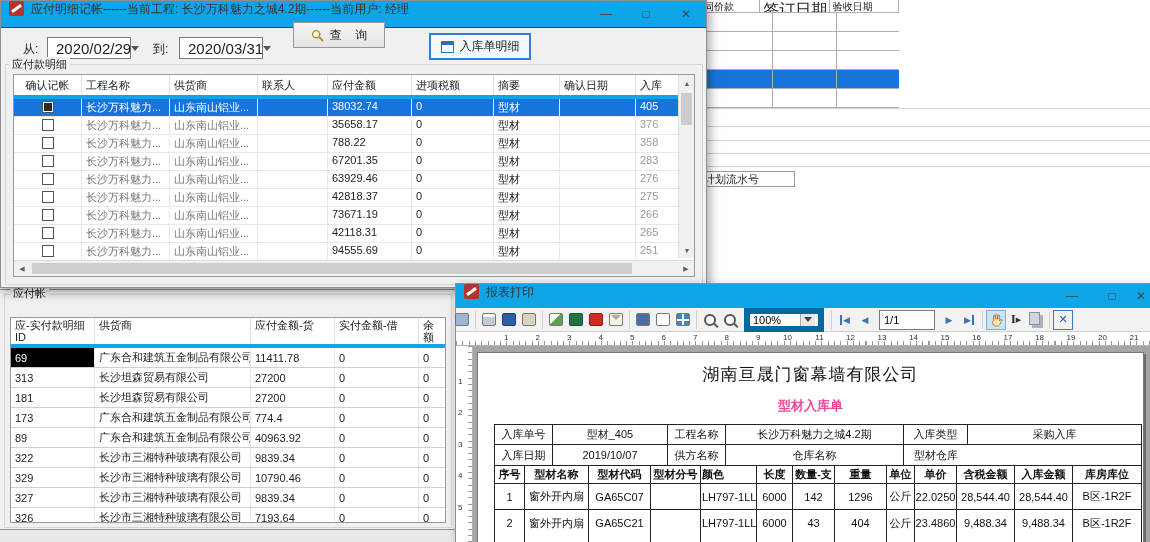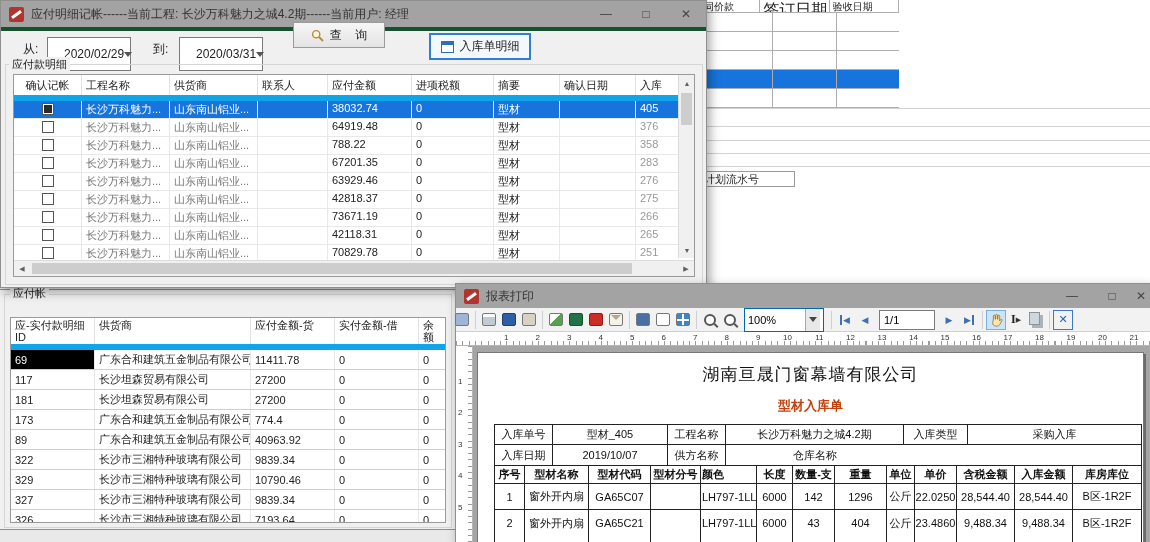--- a/index.html
+++ b/index.html
@@ -3,30 +3,30 @@
 <meta charset="utf-8">
 <style>
   html,body{margin:0;padding:0}
   body{
     width:1150px;height:542px;position:relative;overflow:hidden;
     background:#e9e9e9;
     font-family:"Liberation Sans","DejaVu Sans",sans-serif;
     -webkit-font-smoothing:antialiased;
   }
   .win{position:absolute;background:#f0f0f0;border:1px solid #8f8f8f;box-shadow:3px 4px 10px rgba(0,0,0,.35);box-sizing:border-box}
-  .titlebar{height:26px;background:#a3a3a3;display:flex;align-items:center;border-bottom:4px solid #14532d}
+  .titlebar{height:26px;background:#0ea5e9;display:flex;align-items:flex-start;border-bottom:1px solid #14532d}
   .appicon{width:15px;height:15px;margin:0 7px 0 8px;background:#b2342e;border-radius:2px;position:relative;flex:0 0 auto}
   .appicon::after{content:"";position:absolute;left:2px;top:6px;width:11px;height:3px;background:#fff;transform:rotate(-35deg)}
   .title-text{font-size:12px;color:#333;white-space:nowrap;overflow:hidden}
   .winbtns{margin-left:auto;display:flex;height:100%}
   .winbtn{width:40px;height:100%;display:flex;align-items:center;justify-content:center;font-size:12px;color:#444;cursor:default}
 
   
   .grid{position:absolute;background:#fff;border:1px solid #9a9a9a;box-sizing:border-box;overflow:hidden}
-  .gr-head{display:flex;background:#fff;border-bottom:6px solid #0ea5e9}
+  .gr-head{display:flex;background:#fff;border-bottom:4px solid #0ea5e9}
   .gr-head > div{font-size:11px;color:#222;padding:3px 4px;border-right:1px solid #e2e2e2;box-sizing:border-box;white-space:nowrap;overflow:hidden}
   .gr-body{overflow:hidden}
   .row{display:flex;border-bottom:1px solid #e8e8e8;background:#fff}
   .row > div{font-size:11px;color:#222;padding:1px 4px;border-right:1px solid #e8e8e8;box-sizing:border-box;white-space:nowrap;overflow:hidden}
   .row.selected{background:#1874dd}
   .row.selected > div{color:#fff}
 
   
   .t1 .gr-head > div:nth-of-type(1),.t1 .row > div:nth-of-type(1){width:68px;display:flex;justify-content:center}
   .t1 .gr-head > div:nth-of-type(2),.t1 .row > div:nth-of-type(2){width:88px;color:#777}
@@ -50,21 +50,21 @@
   .hscroll{position:absolute;height:16px;background:#f0f0f0;border-top:1px solid #dcdcdc;box-sizing:border-box}
   .sb-arrow{position:absolute;font-size:7px;color:#606060;width:16px;height:16px;display:flex;align-items:center;justify-content:center}
   .sb-thumb{position:absolute;background:#cdcdcd}
 
   
   .groupbox{position:absolute;border:1px solid #d5d5d5;box-sizing:border-box}
   .grouplabel{position:absolute;font-size:11px;color:#222;background:#f0f0f0;padding:0 3px;z-index:2}
 
   
   .flabel{font-size:12px;color:#222}
-  .combo{position:absolute;height:34px;background:#fff;border:1px solid #7a7a7a;box-sizing:border-box;display:flex;align-items:center;font-size:12px;color:#222;padding:0 16px}
+  .combo{position:absolute;height:22px;background:#fff;border:1px solid #7a7a7a;box-sizing:border-box;display:flex;align-items:center;font-size:15px;color:#222;padding:0 8px}
   .combo .dd{margin-left:auto;width:0;height:0;border-left:4px solid transparent;border-right:4px solid transparent;border-top:5px solid #555}
   .btn{position:absolute;display:flex;align-items:center;justify-content:center;gap:6px;font-size:12px;color:#222;background:linear-gradient(#f6f6f6,#e4e4e4);border:1px solid #9a9a9a;box-sizing:border-box;cursor:default}
   .btn.primary{border:2px solid #2f7fd6;background:#f3f8fd}
   .g-window{width:13px;height:12px;border:1px solid #2a6fc0;background:#fff;position:relative;box-sizing:border-box}
   .g-window::before{content:"";position:absolute;left:0;top:0;right:0;height:3px;background:#2a6fc0}
 
   
   .t2 .gr-head > div:nth-of-type(1),.t2 .row > div:nth-of-type(1){width:84px}
   .t2 .gr-head > div:nth-of-type(2),.t2 .row > div:nth-of-type(2){width:156px}
   .t2 .gr-head > div:nth-of-type(3),.t2 .row > div:nth-of-type(3){width:84px}
@@ -93,40 +93,40 @@
   .g-mail::after{content:"";position:absolute;left:1px;top:1px;border-left:5px solid transparent;border-right:5px solid transparent;border-top:5px solid #b0a88f}
   .g-save{background:#4a6fa5}
   .g-page{background:#fff}
   .g-grid{background:linear-gradient(#fff 0 0) 50% 0/2px 100% no-repeat,linear-gradient(#fff 0 0) 0 50%/100% 2px no-repeat,#3d85c6}
   .g-zoom{width:8px;height:8px;border:2px solid #555;border-radius:50%;position:relative;background:#fff}
   .g-zoom::after{content:"";position:absolute;width:2px;height:5px;background:#555;right:-3px;bottom:-4px;transform:rotate(-45deg)}
   .g-copy{width:9px;height:11px;background:#cfd6dd;border:1px solid #8a939c;box-shadow:3px 3px 0 #aab2ba;margin:-3px 0 0 -3px}
   .navg{font-size:9px;color:#3f6fb5}
   .navbar-l{border-left:2px solid #3f6fb5;padding-left:1px}
   .navbar-r{border-right:2px solid #3f6fb5;padding-right:1px}
-  .tcombo{height:24px;background:#fff;border:1px solid #0369a1;display:flex;align-items:center;font-size:11px;padding:0 3px;box-sizing:border-box;flex:0 0 auto}
+  .tcombo{height:24px;background:#fff;border:6px solid #0369a1;display:flex;align-items:center;font-size:11px;padding:0 3px;box-sizing:border-box;flex:0 0 auto}
   .tcombo .dd{margin-left:auto;width:14px;height:100%;background:#e8e8e8;border-left:1px solid #aaa;display:flex;align-items:center;justify-content:center}
   .tcombo .dd i{width:0;height:0;border-left:4px solid transparent;border-right:4px solid transparent;border-top:5px solid #444}
   .pagebox{height:20px;width:56px;background:#fff;border:1px solid #7a7a7a;display:flex;align-items:center;padding:0 4px;font-size:11px;box-sizing:border-box;flex:0 0 auto}
   .ti.closebox{border:1px solid #3c78c8;color:#2a62b8;font-size:11px;font-weight:bold}
   .ibeam{font-size:12px;color:#222;font-weight:bold;font-family:"Liberation Serif",serif}
 
   .hruler{position:absolute;background:#fff;border-bottom:1px solid #b5b5b5;overflow:hidden;
     background-image:repeating-linear-gradient(to right,#9a9a9a 0 1px,transparent 1px 6.3px);
     background-size:100% 4px;background-position:0 bottom;background-repeat:no-repeat}
   .hruler .slot{display:inline-block;width:31.5px;text-align:right;font-size:8px;color:#333;vertical-align:top;padding-top:1px}
   .vruler{position:absolute;background:#fff;border-right:1px solid #b5b5b5;overflow:hidden;
     background-image:repeating-linear-gradient(to bottom,#9a9a9a 0 1px,transparent 1px 6.3px);
     background-size:4px 100%;background-position:right 0;background-repeat:no-repeat}
   .vruler .slot{display:block;height:31.5px;font-size:8px;color:#333;text-align:left;padding-left:2px;box-sizing:border-box;display:flex;align-items:flex-end}
 
   .pagearea{position:absolute;background:#a5a5a5;overflow:hidden}
   .page{position:absolute;background:#fff;border:1px solid #777;box-shadow:2px 2px 0 rgba(0,0,0,.35);box-sizing:border-box}
   .r-company{position:absolute;width:100%;text-align:center;font-size:17px;color:#111;letter-spacing:1px}
-  .r-doctitle{position:absolute;width:100%;text-align:center;font-size:13px;font-weight:bold;color:#c2410c}
+  .r-doctitle{position:absolute;width:100%;text-align:center;font-size:13px;font-weight:bold;color:#ec4899}
   .rtbl{position:absolute;border:1px solid #222;box-sizing:border-box}
   .rrow{display:flex;border-bottom:1px solid #222;box-sizing:border-box}
   .rrow:last-child{border-bottom:none}
   .rrow > div{border-right:1px solid #222;box-sizing:border-box;font-size:11px;color:#111;display:flex;align-items:center;justify-content:center;overflow:hidden;white-space:nowrap}
   .rrow > div:last-child{border-right:none}
   .rlabel{font-weight:normal}
   .info-r{height:20px}
   .info-r > div:nth-of-type(1){width:58px}
   .info-r > div:nth-of-type(2){width:115px}
   .info-r > div:nth-of-type(3){width:58px}
@@ -225,21 +225,21 @@
 
         <div class="row" style="border-bottom-color:#cfcfcf">
           <div class="cell-sel">69</div>
           <div>广东合和建筑五金制品有限公司</div>
           <div>11411.78</div>
           <div>0</div>
           <div>0</div>
         </div>
 
         <div class="row" style="border-bottom-color:#cfcfcf">
-          <div>117</div>
+          <div>313</div>
           <div>长沙坦森贸易有限公司</div>
           <div>27200</div>
           <div>0</div>
           <div>0</div>
         </div>
 
         <div class="row" style="border-bottom-color:#cfcfcf">
           <div>181</div>
           <div>长沙坦森贸易有限公司</div>
           <div>27200</div>
@@ -365,21 +365,21 @@
           <div>405</div>
         </div>
 
         <div class="row">
           <div>
             <span class="cb"></span>
           </div>
           <div>长沙万科魅力...</div>
           <div>山东南山铝业...</div>
           <div></div>
-          <div>64919.48</div>
+          <div>35658.17</div>
           <div>0</div>
           <div>型材</div>
           <div></div>
           <div>376</div>
         </div>
 
         <div class="row">
           <div>
             <span class="cb"></span>
           </div>
@@ -463,21 +463,21 @@
           <div>265</div>
         </div>
 
         <div class="row">
           <div>
             <span class="cb"></span>
           </div>
           <div>长沙万科魅力...</div>
           <div>山东南山铝业...</div>
           <div></div>
-          <div>70829.78</div>
+          <div>94555.69</div>
           <div>0</div>
           <div>型材</div>
           <div></div>
           <div>251</div>
         </div>
 
         <div class="row">
           <div></div>
           <div>长沙万科魅力...</div>
           <div>山东南山铝业...</div>
@@ -620,20 +620,21 @@
           <div class="rlabel">工程名称</div>
           <div>长沙万科魅力之城4.2期</div>
           <div class="rlabel">入库类型</div>
           <div>采购入库</div>
         </div>
         <div class="rrow info-r">
           <div class="rlabel">入库日期</div>
           <div>2019/10/07</div>
           <div class="rlabel">供方名称</div>
           <div class="rlabel">仓库名称</div>
+          <div>型材仓库</div>
         </div>
       </div>
 
       <div class="rtbl" style="left:16px;top:112px;width:648px">
         <div class="rrow det-r det-h">
 
         <div>序号</div>
             <div>型材名称</div>
             <div>型材代码</div>
             <div>型材分号</div>

